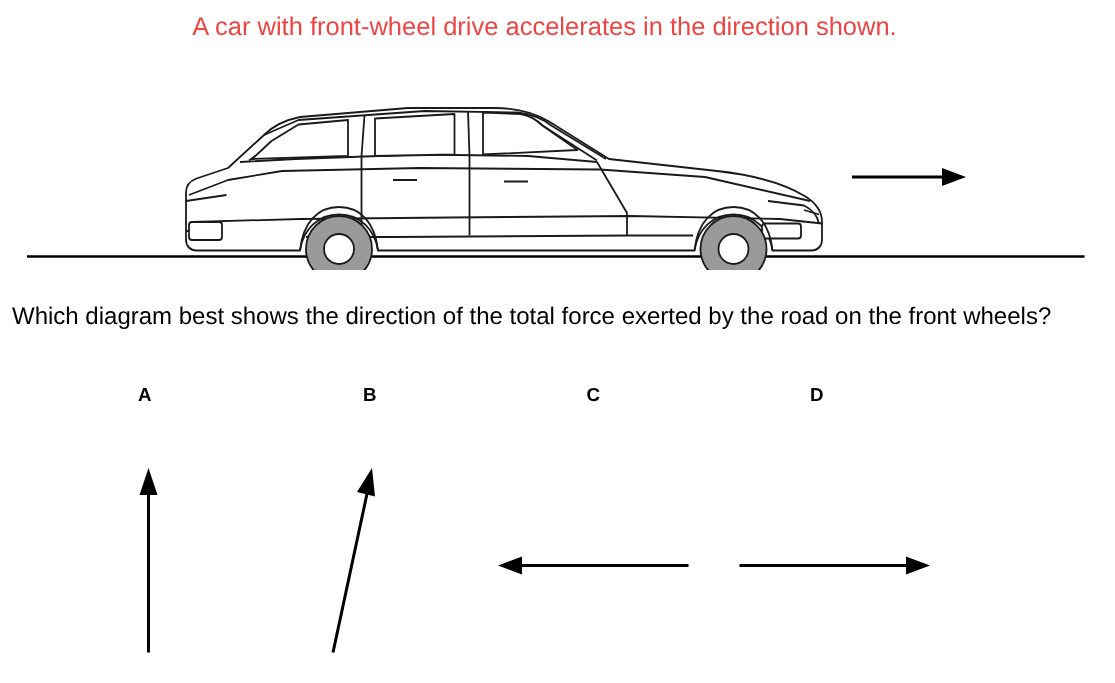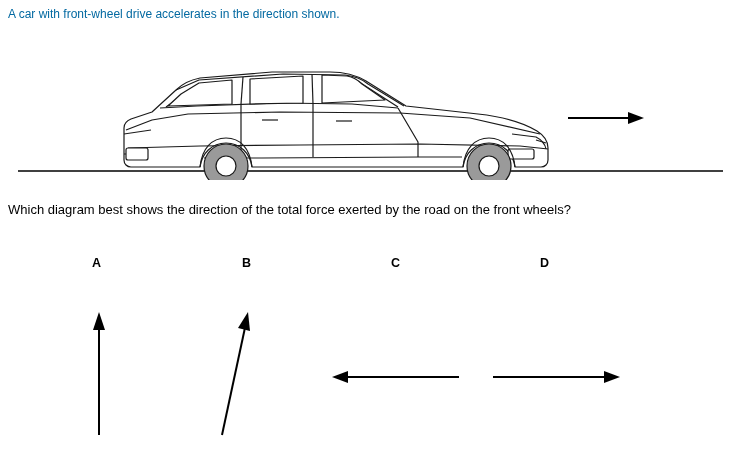--- a/index.html
+++ b/index.html
@@ -18,37 +18,38 @@
   .page {
     position: relative;
     width: 743px;
     height: 455px;
   }
   .stem {
     position: absolute;
     left: 8px;
     top: 7px;
     width: 710px;
-    font-size: 12px;
+    font-size: 17px;
     line-height: 1.3;
-    color: #0369a1;
+    color: #ef4444;
+    text-align: center;
   }
   .figure {
     position: absolute;
     left: 0px;
     top: 30px;
     width: 743px;
     height: 150px;
   }
   .question {
     position: absolute;
     left: 8px;
     top: 200px;
     width: 700px;
-    font-size: 13px;
+    font-size: 16px;
     line-height: 1.5;
     text-align: justify;
     color: #000;
   }
   .options-labels {
     position: absolute;
     left: 0;
     top: 256px;
     width: 743px;
     height: 20px;

